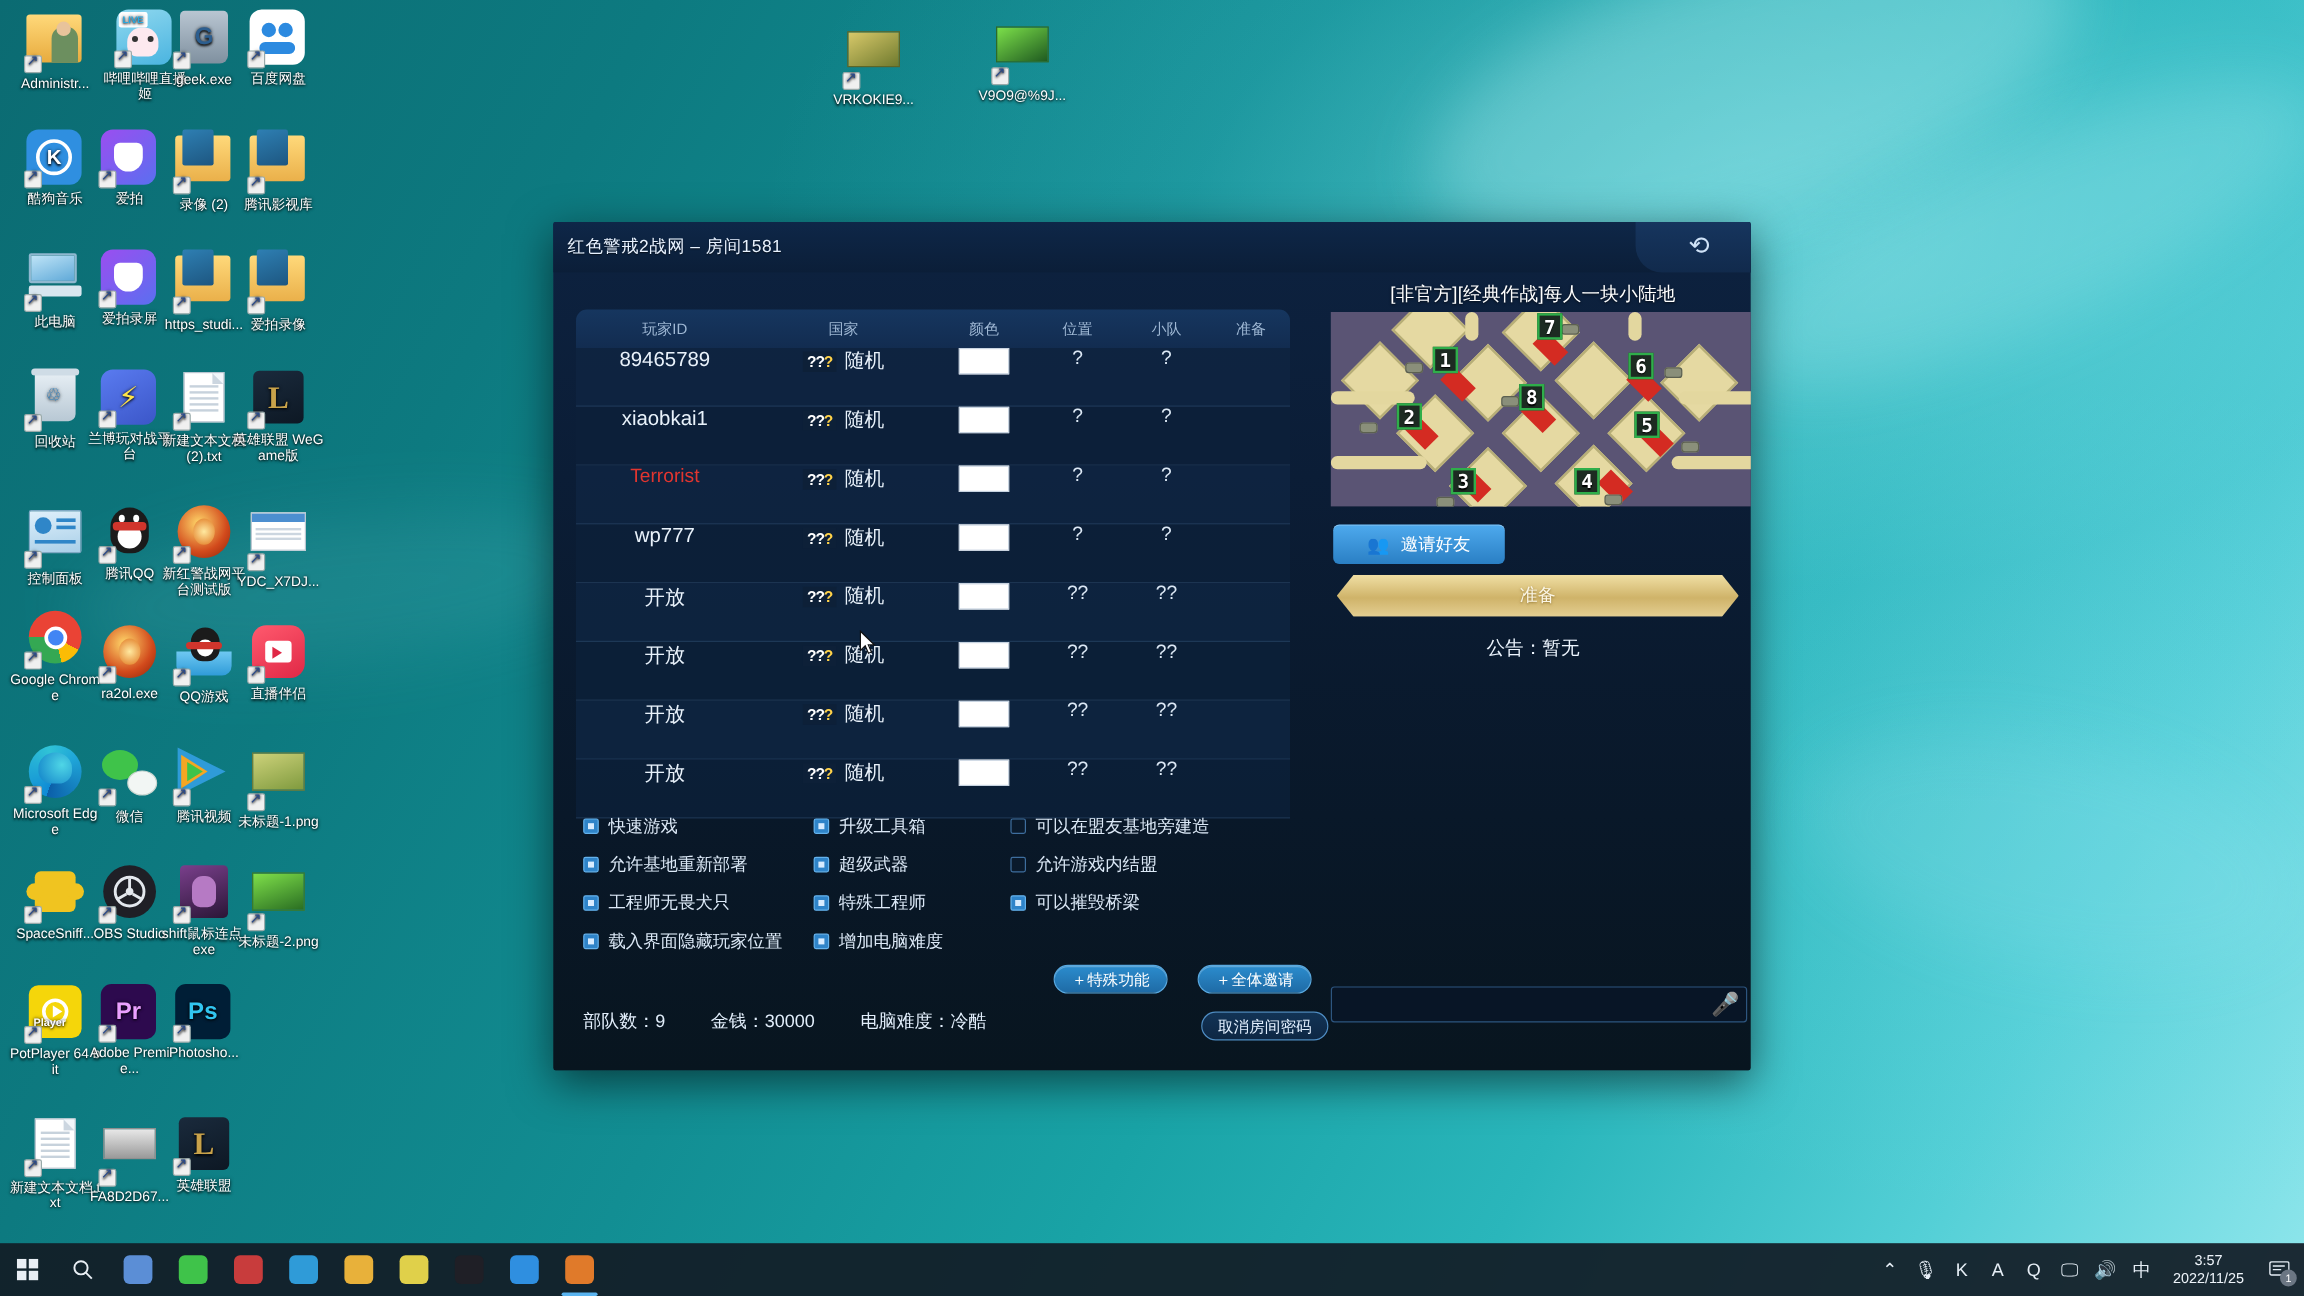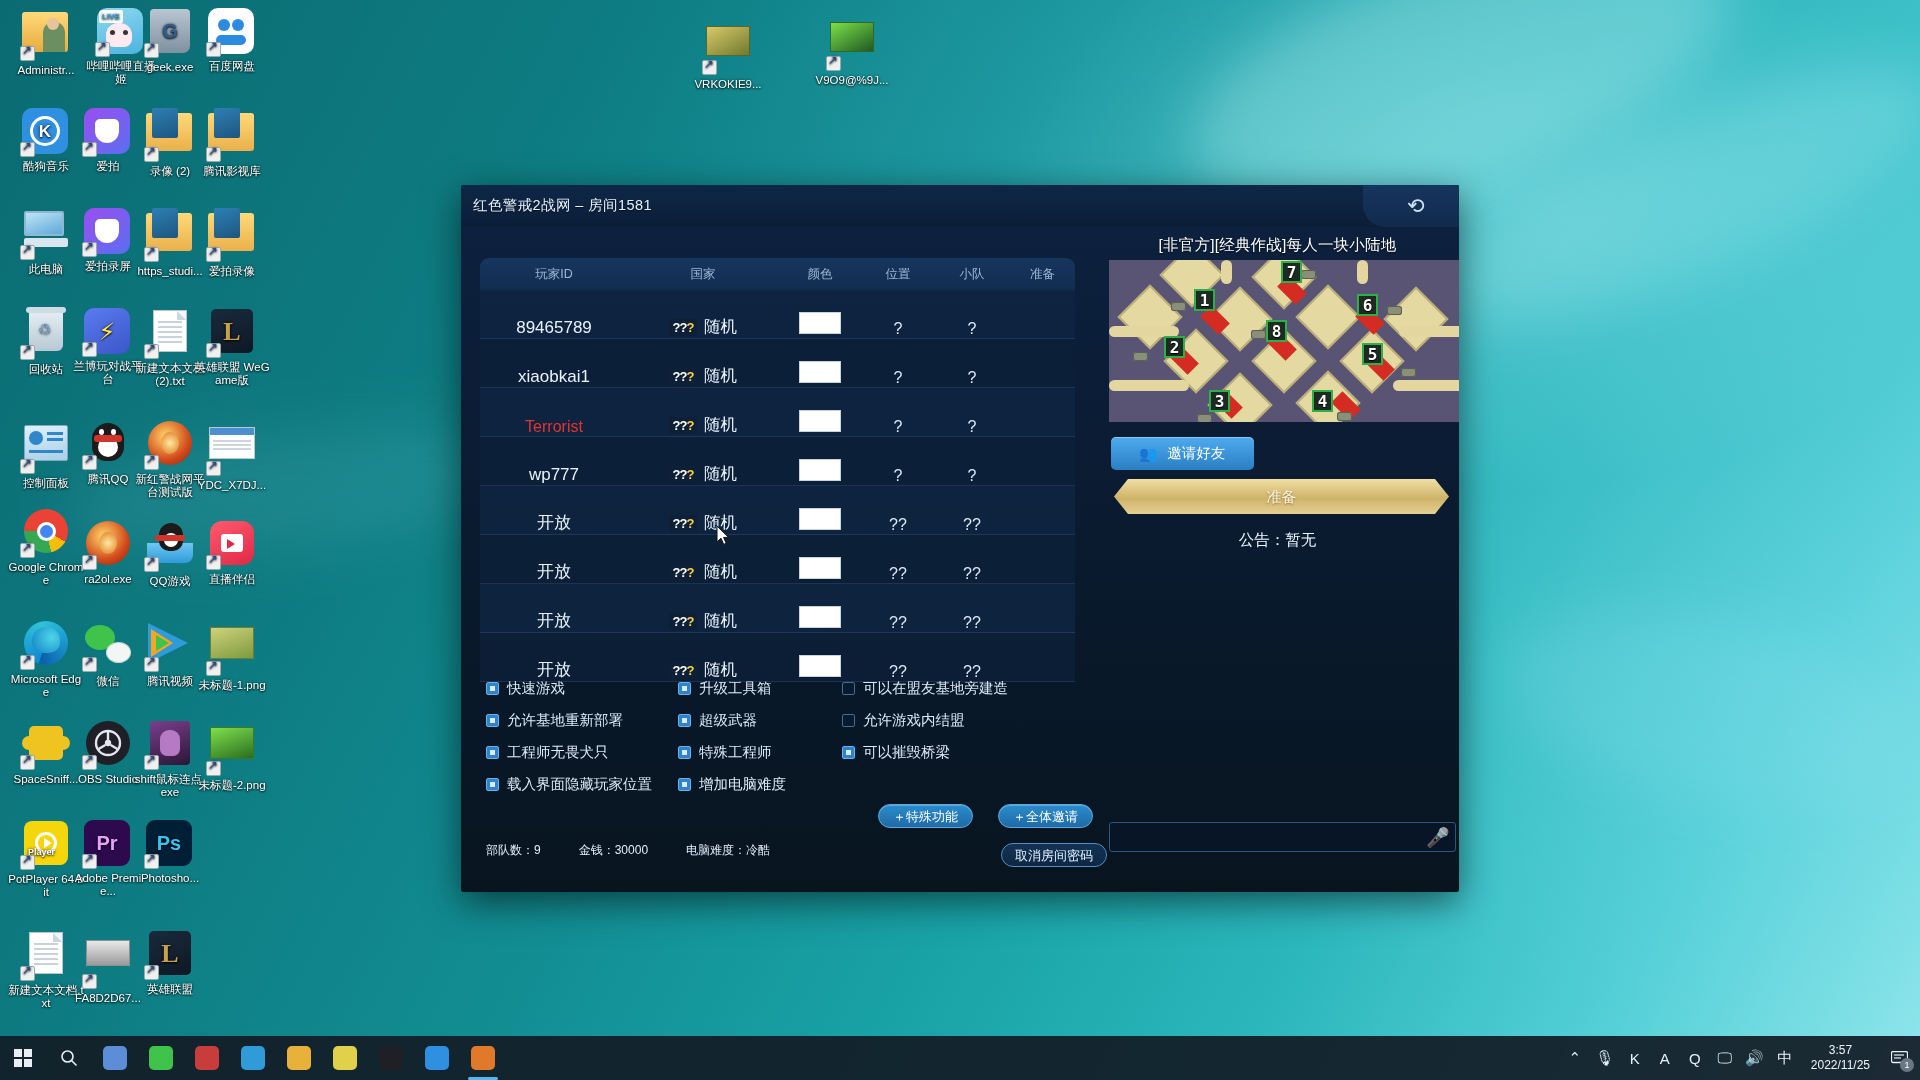--- a/index.html
+++ b/index.html
@@ -76,21 +76,21 @@
     color: #9fb8d4; font-size: 12.5px;
   }
   .th, .td { text-align: center; }
   .c-id    { width: 148px; }
   .c-ctry  { width: 150px; }
   .c-color { width: 84px; }
   .c-pos   { width: 72px; }
   .c-team  { width: 76px; }
   .c-ready { width: 65px; }
   .prow {
-    display: flex; align-items: flex-end; height: 49px;
+    display: flex; align-items: flex-start; height: 49px;
     border-bottom: 1px solid rgba(110,160,210,.17);
     color: #e9f2fb; font-size: 16.5px;
   }
   .prow:nth-child(odd) { background: rgba(18,43,74,.38); }
   .prow:nth-child(even){ background: rgba(12,31,56,.38); }
   .prow .pname { font-size: 17px; }
   .prow .pname.enemy { color: #e2352f; font-size: 16px; }
   .country-cell { display: flex; align-items: center; justify-content: center; gap: 7px; }
   .flag-unknown {
     width: 28px; height: 17px; position: relative; display: inline-block;
@@ -139,21 +139,21 @@
   #btn-inviteall { left: 537px; top: 619px; }
   #btn-cancel-pw {
     position: absolute; left: 540px; top: 658px; height: 24px; line-height: 23px;
     padding: 0 13px; border-radius: 12px;
     background: linear-gradient(180deg,#123355,#0e2744);
     border: 1px solid #4f8dc4; color: #e3f0ff; font-size: 13px; white-space: nowrap;
   }
   
   #stats-row {
     position: absolute; left: 25px; top: 657px; display: flex; gap: 38px;
-    color: #e2eefb; font-size: 12px;
+    color: #e2eefb; font-size: 15px;
   }
 
   
   #right-panel { position: absolute; left: 635px; top: 42px; width: 363px; height: 665px; }
   #map-title {
     position: absolute; left: 0; top: 8px; width: 100%; text-align: center;
     color: #ffffff; font-size: 15.5px; letter-spacing: .2px;
     text-shadow: 0 1px 2px rgba(0,0,0,.7);
   }
   #map-preview {

